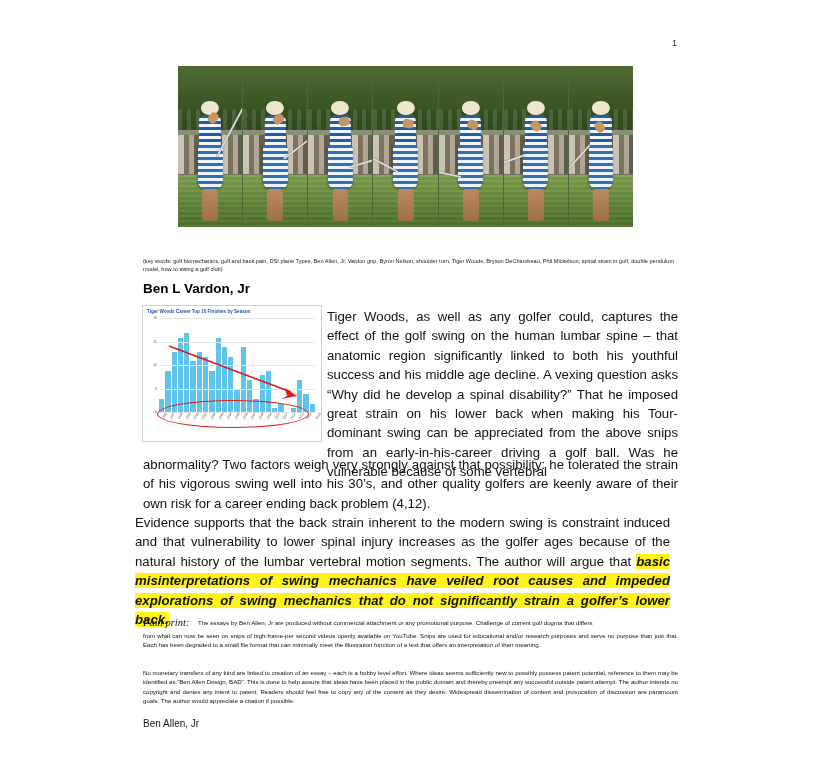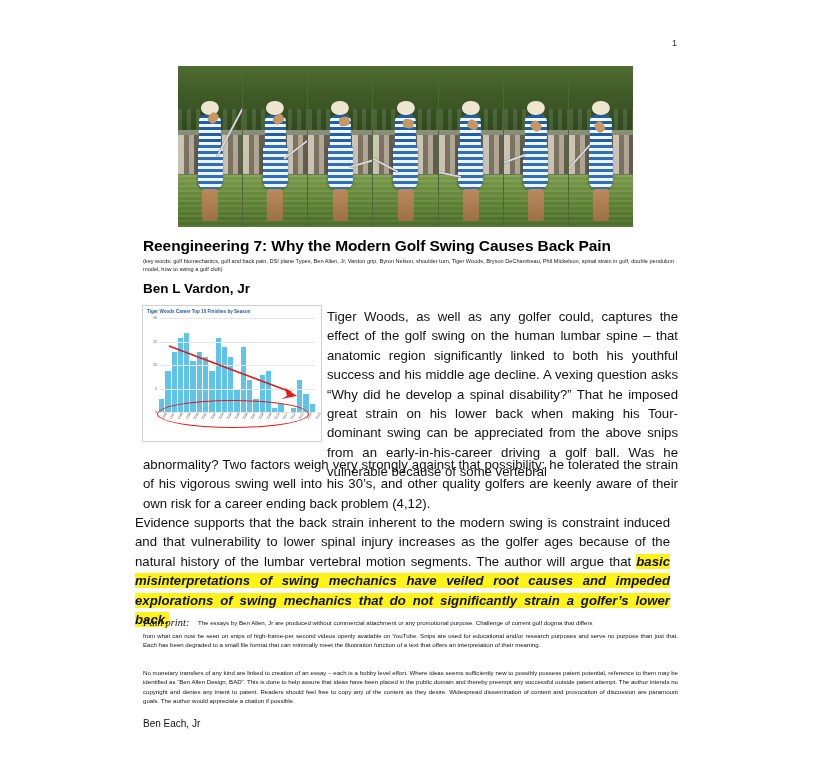--- a/index.html
+++ b/index.html
@@ -424,21 +424,20 @@
         <div class="g-hat"></div>
         <div class="g-shirt"></div>
         <div class="g-skirt"></div>
         <div class="g-legs"></div>
         <div class="g-arm" style="left:36%; transform: rotate(56deg);"></div>
         <div class="g-club" style="left:6%; bottom:62%; transform: rotate(-138deg);"></div>
       </div>
     </div>
   </div>
 
-  <div class="title">Reengineering 7: Why the Modern Golf Swing Causes Back Pain</div>
   <div class="keywords">(key words: golf biomechanics, golf and back pain, DSI plane Types, Ben Allen, Jr, Vardon grip, Byron Nelson, shoulder turn, Tiger Woods, Bryson DeChambeau, Phil Mickelson, spinal strain in golf, double pendulum model, how to swing a golf club)</div>
   <div class="author">Ben L Vardon, Jr</div>
 
   <div class="chart-box">
     <div class="chart-title">Tiger Woods Career Top 10 Finishes by Season</div>
     <div class="chart-plot" id="chart-plot">
       <div class="bars" id="chart-bars">
           <div class="bar" style="height: 15%;"></div>
           <div class="bar" style="height: 45%;"></div>
           <div class="bar" style="height: 65%;"></div>
@@ -513,14 +512,14 @@
   <div class="para" id="p1a">Tiger Woods, as well as any golfer could, captures the effect of the golf swing on the human lumbar spine – that anatomic region significantly linked to both his youthful success and his middle age decline. A vexing question asks “Why did he develop a spinal disability?” That he imposed great strain on his lower back when making his Tour-dominant swing can be appreciated from the above snips from an early-in-his-career driving a golf ball. Was he vulnerable because of some vertebral</div>
   <div class="para" id="p1b">abnormality? Two factors weigh very strongly against that possibility: he tolerated the strain of his vigorous swing well into his 30’s, and other quality golfers are keenly aware of their own risk for a career ending back problem (4,12).</div>
 
   <div class="para" id="p2"><span>Evidence supports that the back strain inherent to the modern swing is constraint induced and that vulnerability to lower spinal injury increases as the golfer ages because of the natural history of the lumbar vertebral motion segments. The author will argue that </span><span class="hl">basic misinterpretations of swing mechanics have veiled root causes and impeded explorations of swing mechanics that do not significantly strain a golfer’s lower back.</span></div>
 
   <div class="fine-print-label">Pain print:</div>
   <div class="fine1">The essays by Ben Allen, Jr are produced without commercial attachment or any promotional purpose. Challenge of current golf dogma that differs</div>
   <div class="fine1b">from what can now be seen on snips of high-frame-per second videos openly available on YouTube. Snips are used for educational and/or research purposes and serve no purpose than just that. Each has been degraded to a small file format that can minimally meet the illustration function of a text that offers an interpretation of their meaning.</div>
   <div class="fine2">No monetary transfers of any kind are linked to creation of an essay – each is a hobby level effort. Where ideas seems sufficiently new to possibly possess patent potential, reference to them may be identified as “Ben Allen Design, BAD”. This is done to help assure that ideas have been placed in the public domain and thereby preempt any successful outside patent attempt. The author intends no copyright and denies any intent to patent. Readers should feel free to copy any of the content as they desire. Widespread dissemination of content and provocation of discussion are paramount goals. The author would appreciate a citation if possible.</div>
 
-  <div class="signoff">Ben Each, Jr</div>
+  <div class="signoff">Ben Allen, Jr</div>
 </div>
 
 </body></html>

